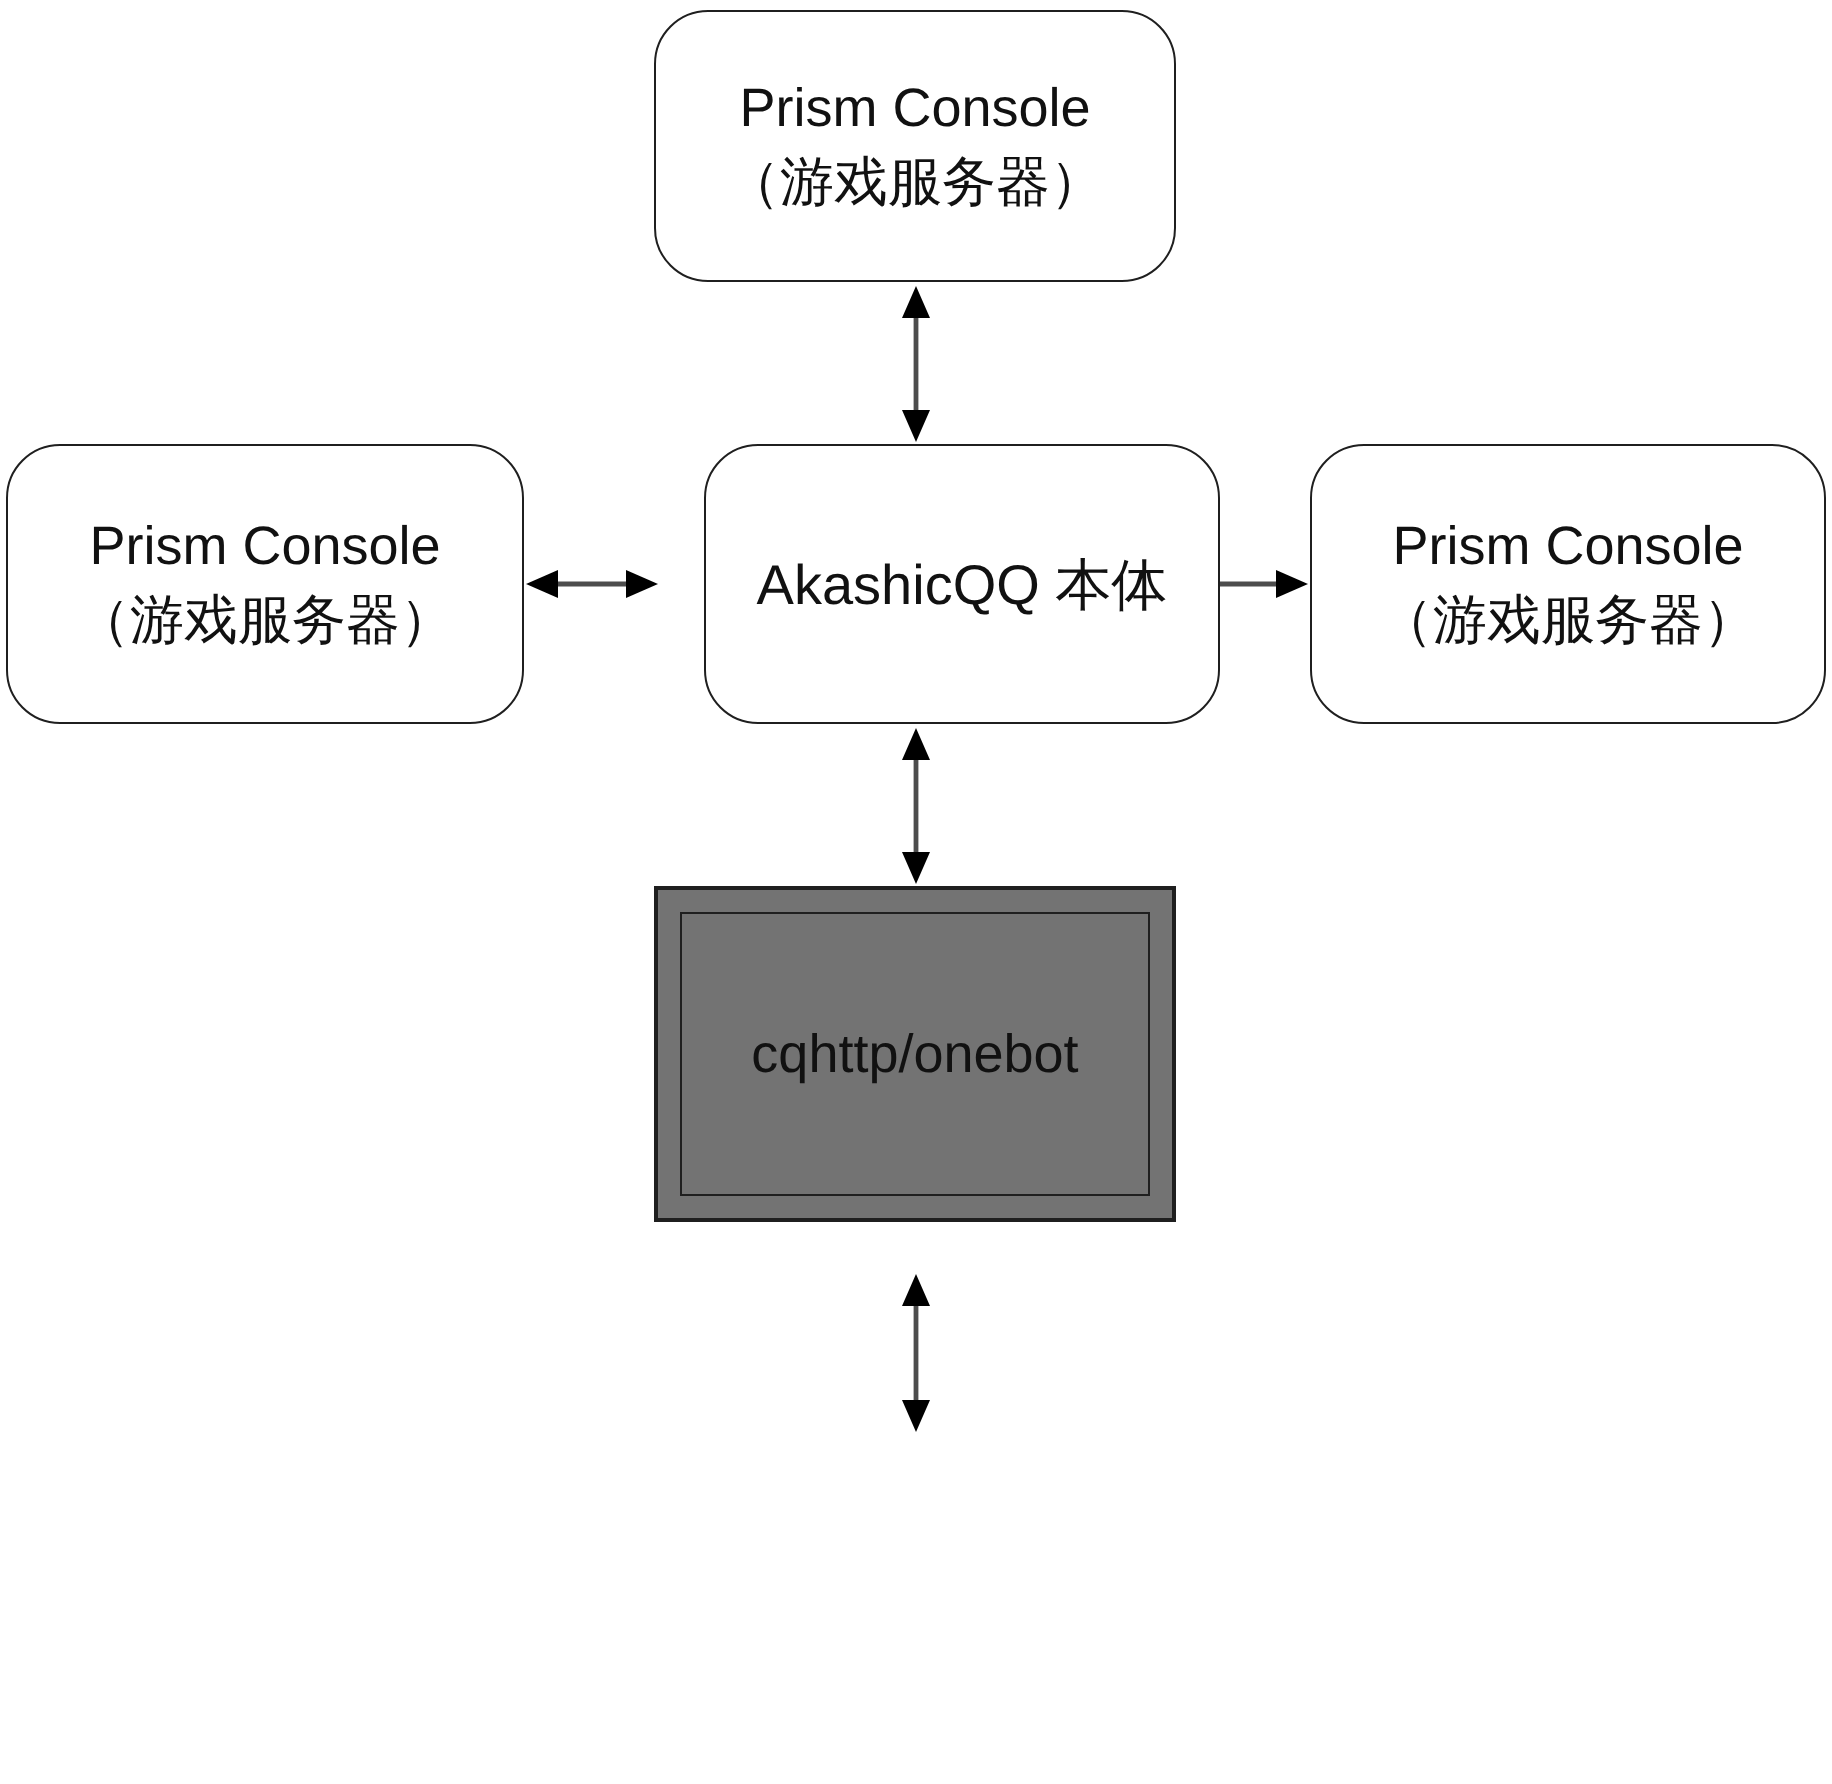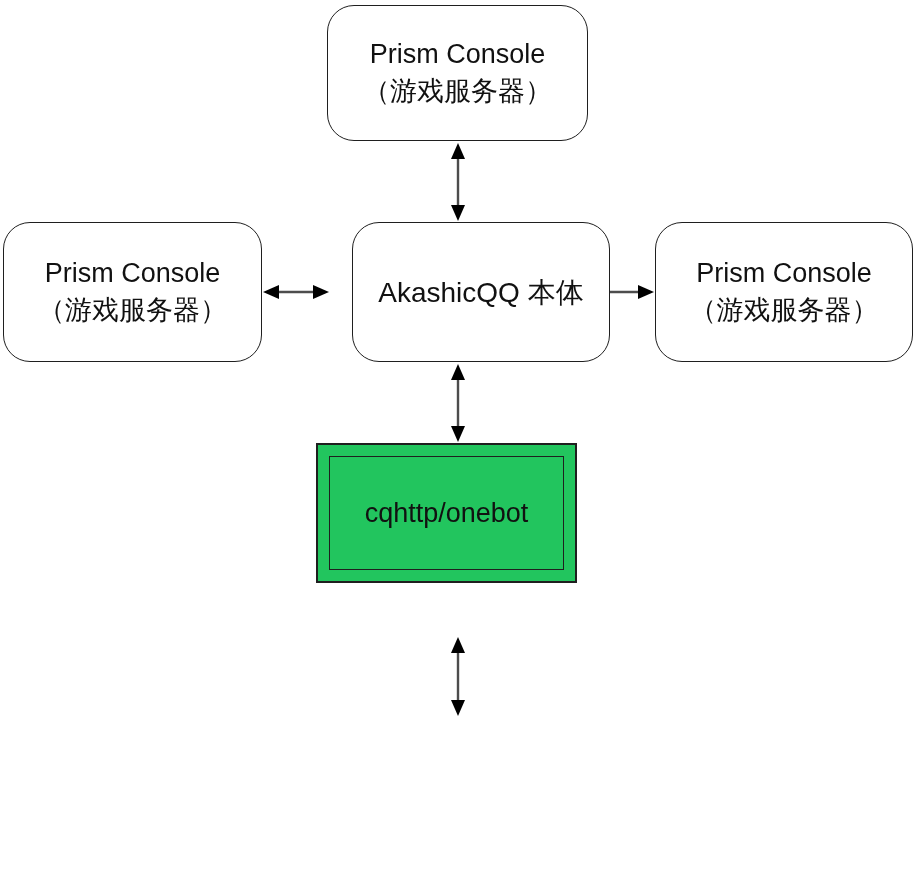--- a/index.html
+++ b/index.html
@@ -33,23 +33,23 @@
     border: 1.6px solid #1f1f1f;
     border-radius: 27px;
   }
   .node-top    { left: 327px; top: 5px;   width: 261px; height: 136px; }
   .node-left   { left: 3px;   top: 222px; width: 259px; height: 140px; }
   .node-center { left: 330px; top: 222px; width: 258px; height: 140px; font-size: 28px; margin-left: 22px; }
   .node-right  { left: 655px; top: 222px; width: 258px; height: 140px; }
   .proc-outer {
     position: absolute;
     box-sizing: border-box;
-    left: 316px; top: 443px; width: 261px; height: 140px;
+    left: 327px; top: 443px; width: 261px; height: 168px;
     border: 2.5px solid #1f1f1f;
-    background: #22c55e;
+    background: #737373;
     padding: 11px;
   }
   .proc-inner {
     box-sizing: border-box;
     width: 100%;
     height: 100%;
     border: 1.6px solid #1f1f1f;
     display: flex;
     flex-direction: column;
     align-items: center;

